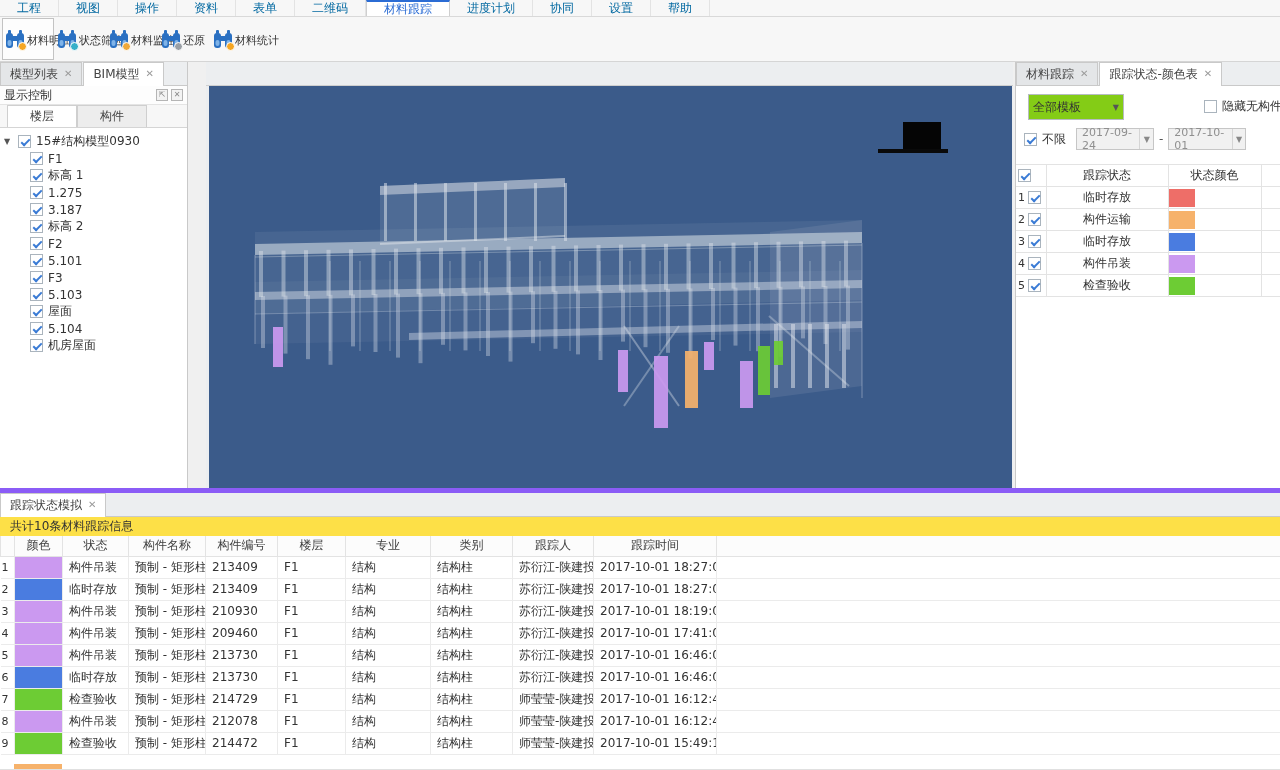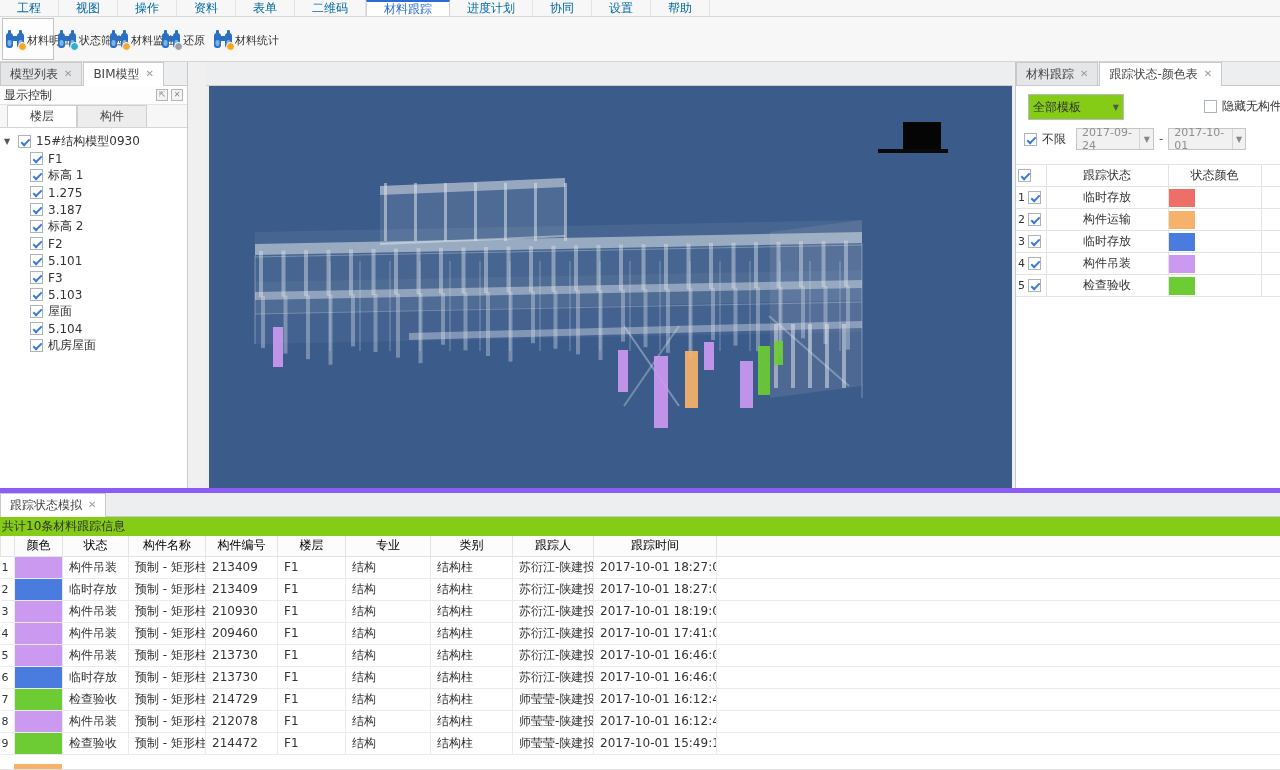--- a/index.html
+++ b/index.html
@@ -87,25 +87,25 @@
   .numcb { width:30px; }
   .numcb .wrap { display:flex; align-items:center; gap:3px; padding-left:2px; }
   .rp-status { width:122px; text-align:center; }
   .rp-color { width:93px; }
   .swatch { display:inline-block; width:26px; height:18px; vertical-align:middle; }
   .rownum { font-size:11px; color:#333; }
 
   
   .bottom-panel { position:absolute; left:0; top:488px; width:1280px; height:282px;
     background:#f0f0f0; border-top:5px solid #8b5cf6; }
-  .bp-summary { height:19px; background:#84cc16; display:flex; align-items:center; padding-left:2px;
+  .bp-summary { height:19px; background:#fde047; display:flex; align-items:center; padding-left:10px;
     font-size:12px; color:#333; }
   .bp-table-wrap { position:relative; height:233px; overflow:hidden; background:#fff; }
   .bp-table { width:1280px; border-collapse:collapse; table-layout:fixed; background:#fff; }
-  .bp-table th { height:20px; font-weight:normal; font-size:12px; color:#000000; background:#fcfcfc;
+  .bp-table th { height:20px; font-weight:normal; font-size:12px; color:#404040; background:#fcfcfc;
     border:1px solid #e3e3e3; border-top:none; }
   .bp-table td { height:22px; font-size:12px; color:#333; border:1px solid #ebebeb;
     padding-left:6px; white-space:nowrap; overflow:hidden; }
   .bp-table td.c-num { padding-left:1px; font-size:11px; border-left:none; }
   .bp-table td.c-color { padding:0; }
   .partial-row { position:absolute; left:14px; top:228px; width:48px; height:5px; }
   .hscroll { height:10px; background:#f2f3f4; border-top:1px solid #e0e0e0; position:relative; }
   .hscroll .thumb { position:absolute; left:2px; top:2px; width:640px; height:6px; background:#dcdcdc; border-radius:3px; }
 
   .filler-col { border-right:none !important; }

